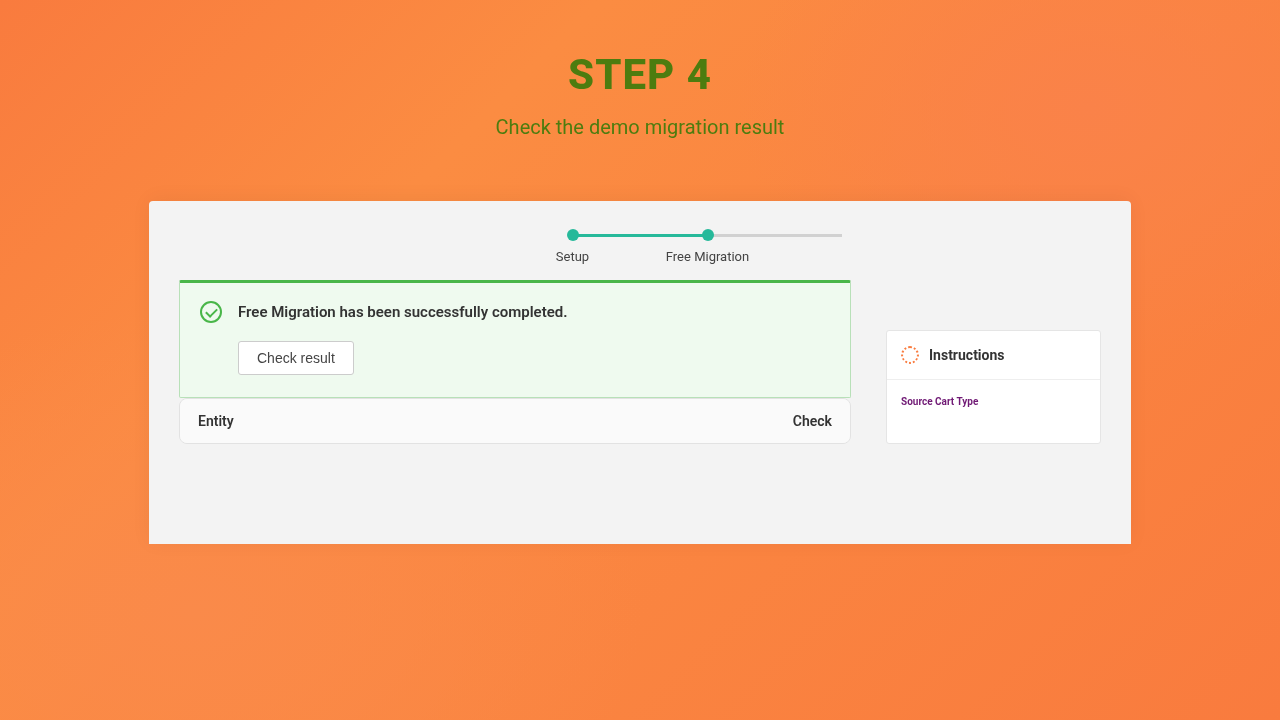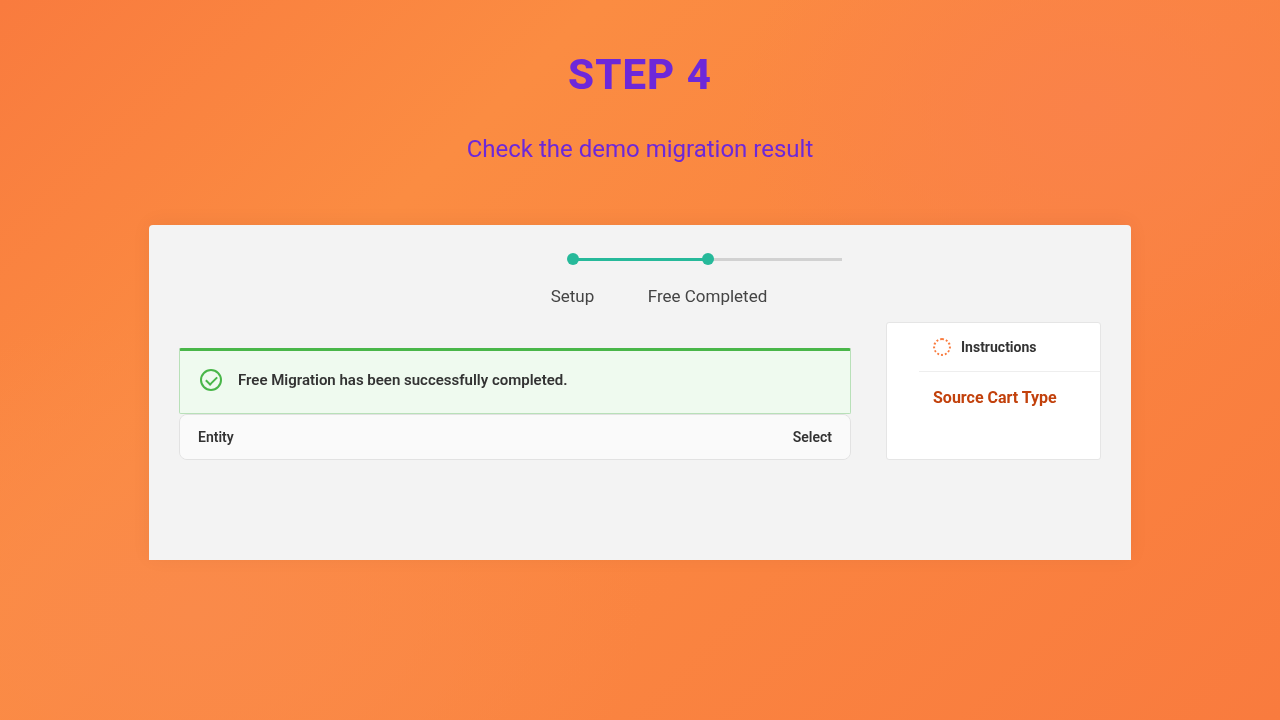--- a/index.html
+++ b/index.html
@@ -24,33 +24,33 @@
       background: radial-gradient(ellipse 900px 600px at 15% 85%, #fa8a4a 0%, transparent 50%),
                   radial-gradient(ellipse 700px 500px at 85% 15%, #fa8249 0%, transparent 50%);
       z-index: 0;
     }
     
     .header {
       position: relative;
       z-index: 1;
       text-align: center;
       padding-top: 50px;
-      color: #6d28d9;
+      color: #4d7c0f;
     }
     
     .step-title {
       font-size: 42px;
       font-weight: 800;
       letter-spacing: 1px;
     }
     
     .step-subtitle {
-      font-size: 24px;
+      font-size: 20px;
       font-weight: 400;
-      margin-top: 36px;
+      margin-top: 16px;
     }
     
     .panel {
       position: relative;
       z-index: 1;
       background: #f3f3f3;
       width: 982px;
       margin: 62px auto 0;
       border-radius: 4px 4px 0 0;
       padding-bottom: 100px;
@@ -108,22 +108,22 @@
     
     .step-line.green {
       background: #26b99a;
     }
     
     .step-line.gray {
       background: #d1d1d1;
     }
     
     .step-label {
-      font-size: 17px;
-      margin-top: 21px;
+      font-size: 13px;
+      margin-top: 8px;
       color: #444;
     }
     
     .step-label.pending {
       color: #bbb;
     }
     
     .content-row {
       display: flex;
       padding: 0 30px;
@@ -220,21 +220,20 @@
       background: #fafafa;
       font-weight: 600;
       color: #333;
     }
     
     .sidebar {
       width: 215px;
       background: #fff;
       border: 1px solid #e5e5e5;
       border-radius: 3px;
-      padding-left: 32px;
     }
     
     .sidebar-header {
       display: flex;
       align-items: center;
       gap: 10px;
       padding: 15px 14px;
       border-bottom: 1px solid #eee;
     }
     
@@ -257,24 +256,24 @@
       font-size: 14px;
       font-weight: 700;
       color: #333;
     }
     
     .sidebar-body {
       padding: 16px 14px 28px;
     }
     
     .sidebar-section-title {
-      font-size: 16px;
+      font-size: 10px;
       font-weight: 700;
-      color: #c2410c;
-      margin-bottom: 24px;
+      color: #701a75;
+      margin-bottom: 8px;
     }
     
     .sidebar-text {
       font-size: 12px;
       color: #666;
       line-height: 1.5;
     }
   </style>
 </head>
 <body>
@@ -290,39 +289,40 @@
 
   <div class="stepper">
     <div class="step-item">
       <div class="step-line green" style="left: 67px; width: 135px;"></div>
       <div class="step-dot done"></div>
       <div class="step-label">Setup</div>
     </div>
     <div class="step-item">
       <div class="step-line gray" style="left: 67px; width: 135px;"></div>
       <div class="step-dot current"></div>
-      <div class="step-label">Free Completed</div>
+      <div class="step-label">Free Migration</div>
     </div>
   </div>
 
   <div class="content-row">
     <div class="main-col">
 
       <div class="alert-box">
         <div class="alert-header">
           <div class="success-icon"></div>
           <div class="alert-text">Free Migration has been successfully completed.</div>
         </div>
+        <button class="check-result-btn">Check result</button>
       </div>
 
 
       <div class="data-table">
         <div class="table-row header">
           <div>Entity</div>
-          <div>Select</div>
+          <div>Check</div>
         </div>
       </div>
 
     </div>
 
     <div class="sidebar">
       <div class="sidebar-header">
         <div class="help-icon"></div>
         <div class="sidebar-title">Instructions</div>
       </div>

